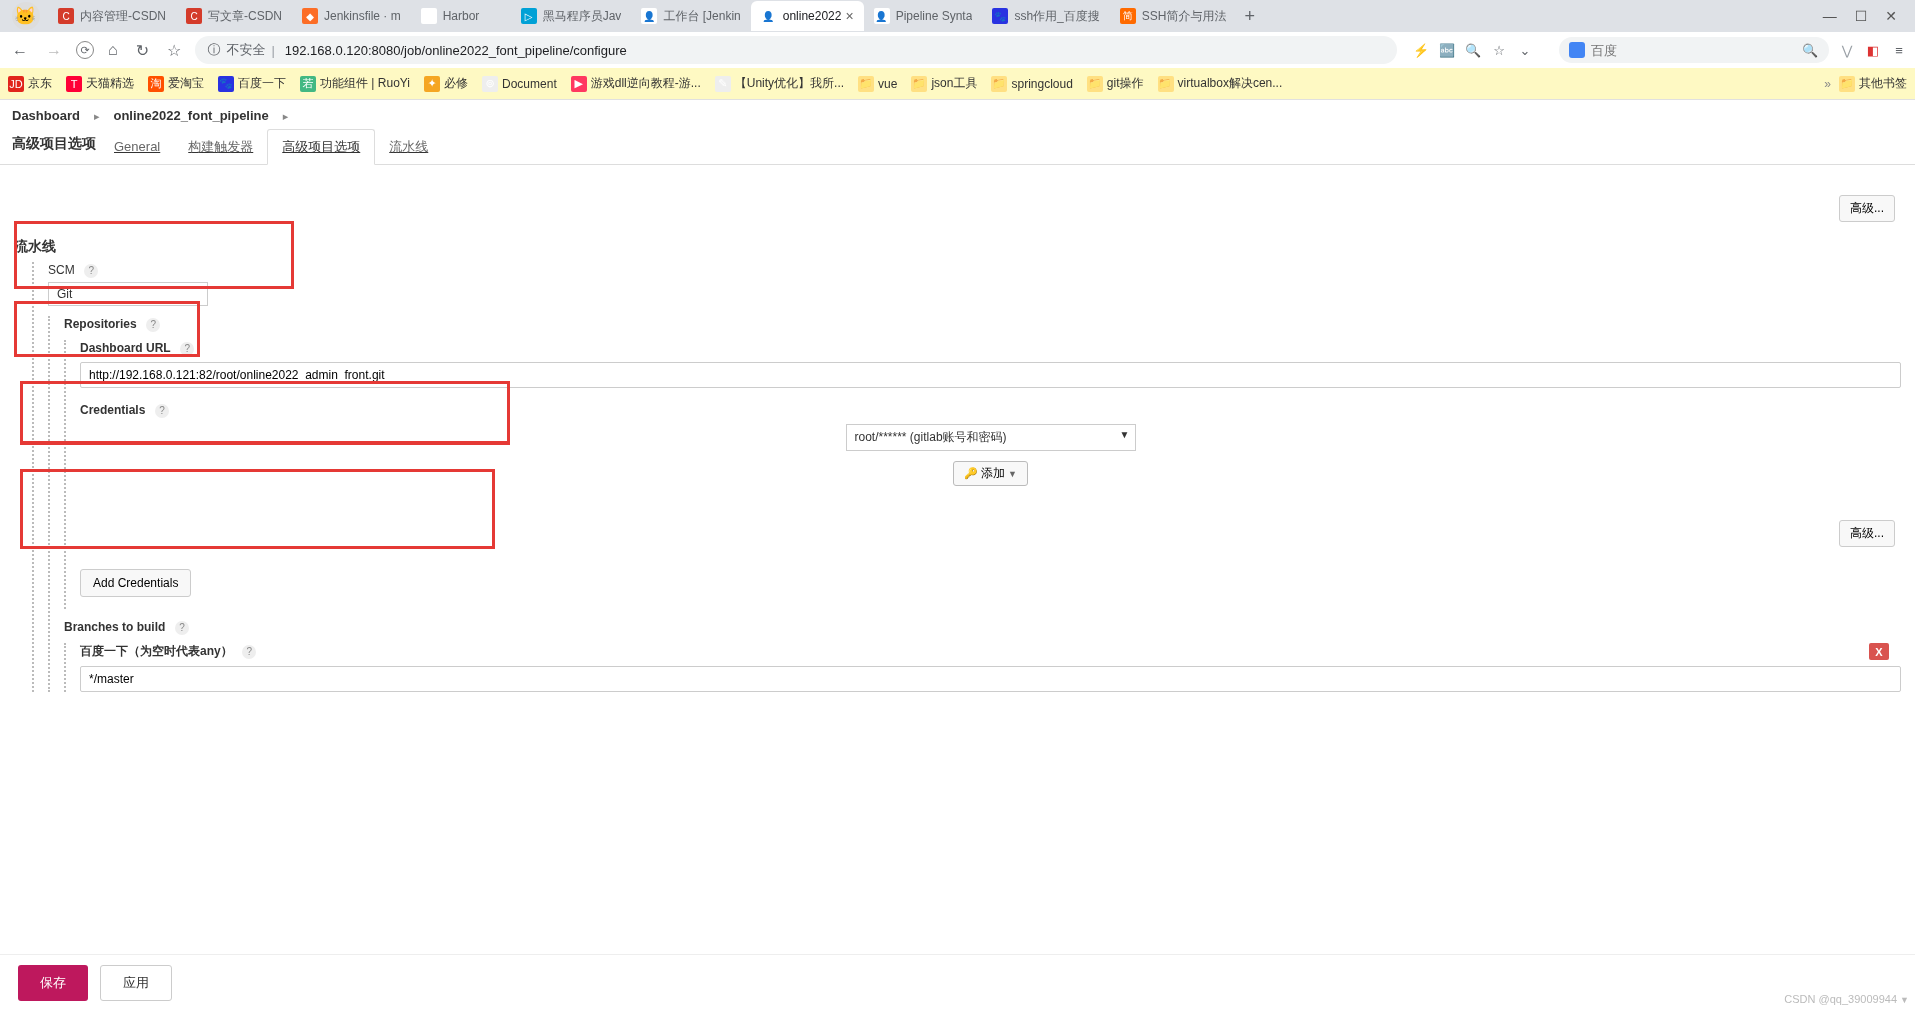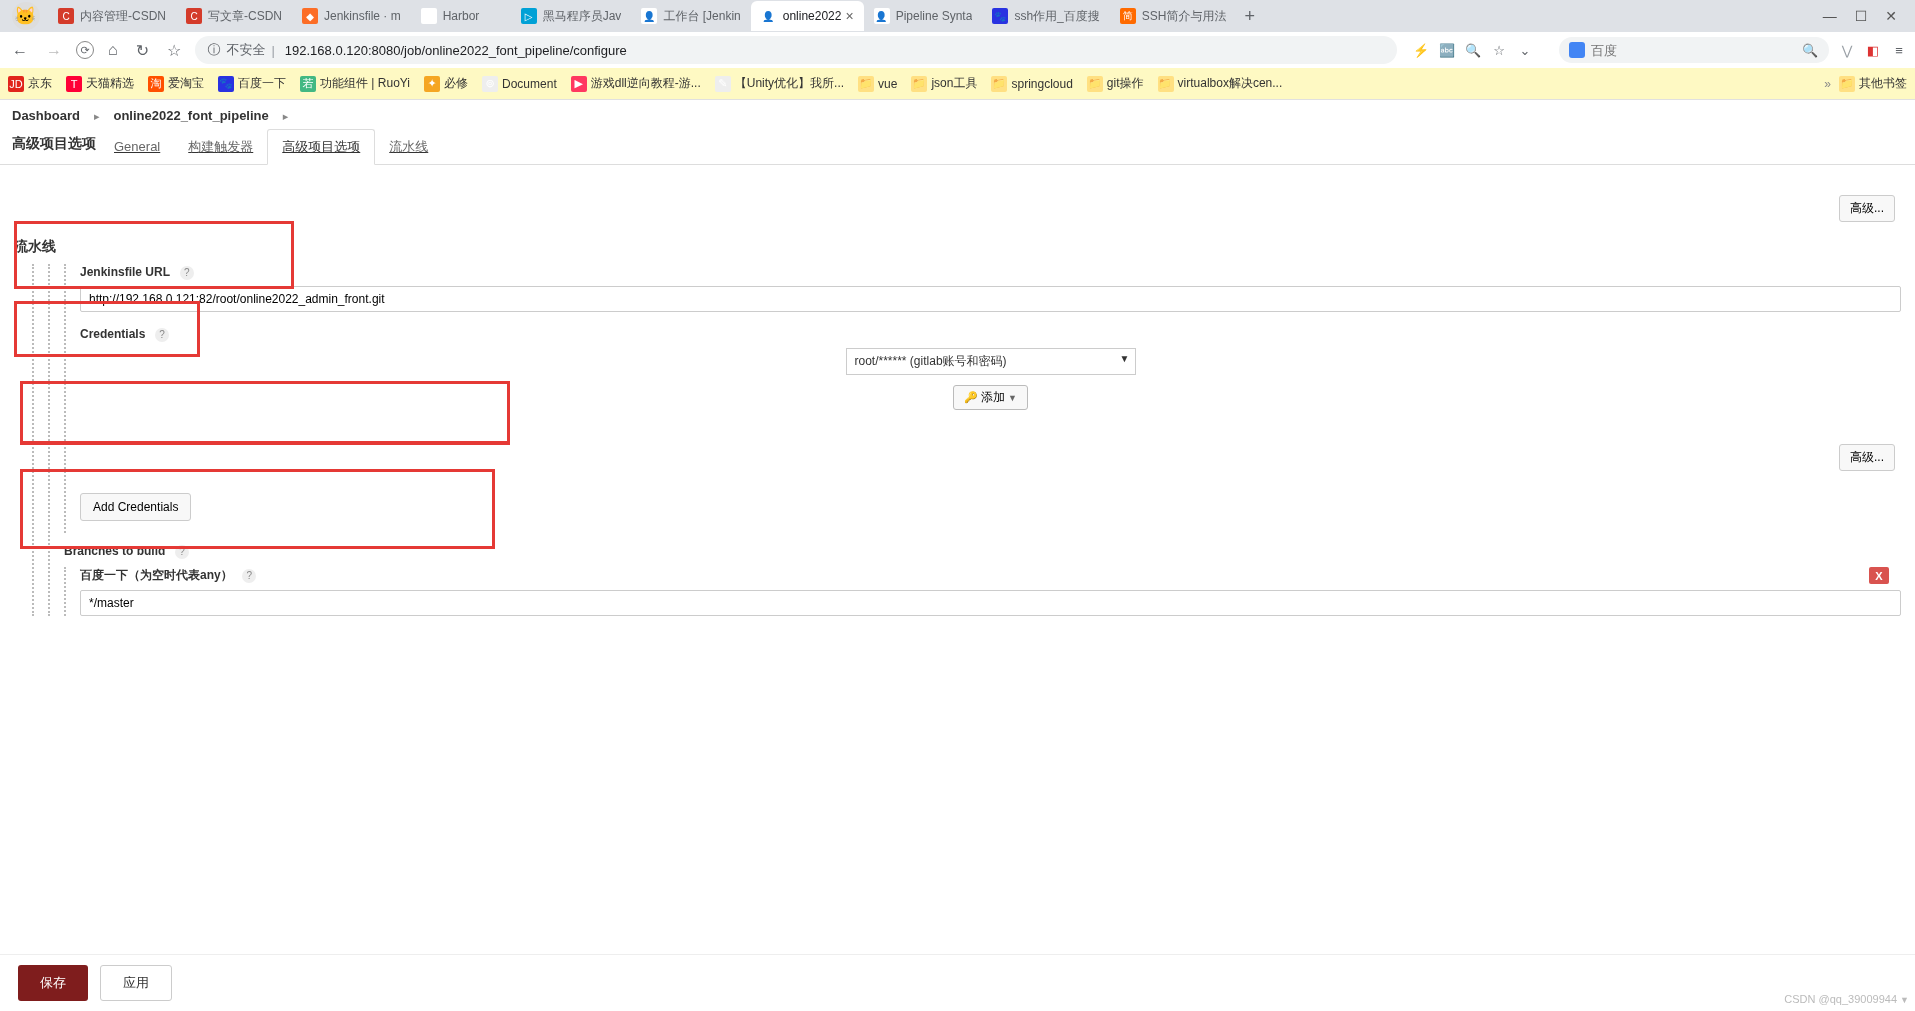--- a/index.html
+++ b/index.html
@@ -68,21 +68,21 @@
 .rb4 { left: 20px; top: 304px; width: 475px; height: 80px; }
 
 .tree-line { border-left: 2px dotted #bbb; margin-left: 18px; padding-left: 14px; }
 .sub-label { font-size:12px; font-weight:bold; margin: 8px 0 4px 0; }
 
 .add-repo-btn { border:1px solid #ccc; background:#f8f8f8; padding:6px 12px; font-size:12px; border-radius:3px; cursor:pointer; margin: 12px 0; }
 
 .del-branch { background:#d9534f; color:#fff; border:none; width:20px; height:17px; font-weight:bold; font-size:11px; border-radius:2px; cursor:pointer; float:right; margin-right: 12px; }
 
 .footer-bar { position:fixed; bottom:0; left:0; right:0; background:#fff; padding: 10px 18px; border-top:1px solid #eee; display:flex; gap:12px; }
-.save-btn { background:#7f1d1d; color:#fff; border:none; padding:8px 22px; font-size:13px; border-radius:3px; cursor:pointer; font-weight:500; }
+.save-btn { background:#be185d; color:#fff; border:none; padding:8px 22px; font-size:13px; border-radius:3px; cursor:pointer; font-weight:500; }
 .apply-btn { background:#fff; color:#333; border:1px solid #ccc; padding:8px 22px; font-size:13px; border-radius:3px; cursor:pointer; }
 
 .watermark { position:fixed; right:6px; bottom:6px; font-size:11px; color:#bbb; }
 
 .field-block { margin-bottom: 10px; }
 .wide-dropdown { border:1px solid #ccc; padding:4px 8px; font-size:12px; background:#fff; }
 </style>
 </head>
 <body>
 
@@ -261,26 +261,35 @@
 
   <div class="redbox rb1"></div>
   <div class="redbox rb2"></div>
   <div class="redbox rb3"></div>
   <div class="redbox rb4"></div>
 
   <div class="sect-title">流水线</div>
 
 
   <div class="tree-line">
+    <div class="field-block" style="margin-top:6px;">
+      <span class="lbl" style="display:inline;">SCM</span>
+      <span class="help-icon">?</span>
+      <div class="wide-dropdown" style="width:160px; margin-top:4px;">Git</div>
+    </div>
 
     <div class="tree-line" style="margin-left:0;">
+      <div style="margin-top:10px;">
+        <span class="sub-label">Repositories</span>
+        <span class="help-icon">?</span>
+      </div>
 
       <div class="tree-line" style="margin-left:0;">
         <div class="field-block" style="margin-top:8px;">
-          <span class="sub-label" style="font-weight:bold;">Jenkinsfile URL</span>
+          <span class="sub-label" style="font-weight:bold;">Dashboard URL</span>
           <span class="help-icon">?</span>
           <input class="text-input" style="margin-top: 6px;" value="http://192.168.0.121:82/root/online2022_admin_front.git">
         </div>
 
         <div class="field-block" style="margin-top:14px;">
           <span class="sub-label">Credentials</span>
           <span class="help-icon">?</span>
           <div class="cred-row" style="margin-top:6px;">
             <div class="cred-select">
               <div class="wide-dropdown">root/****** (gitlab账号和密码)</div>

